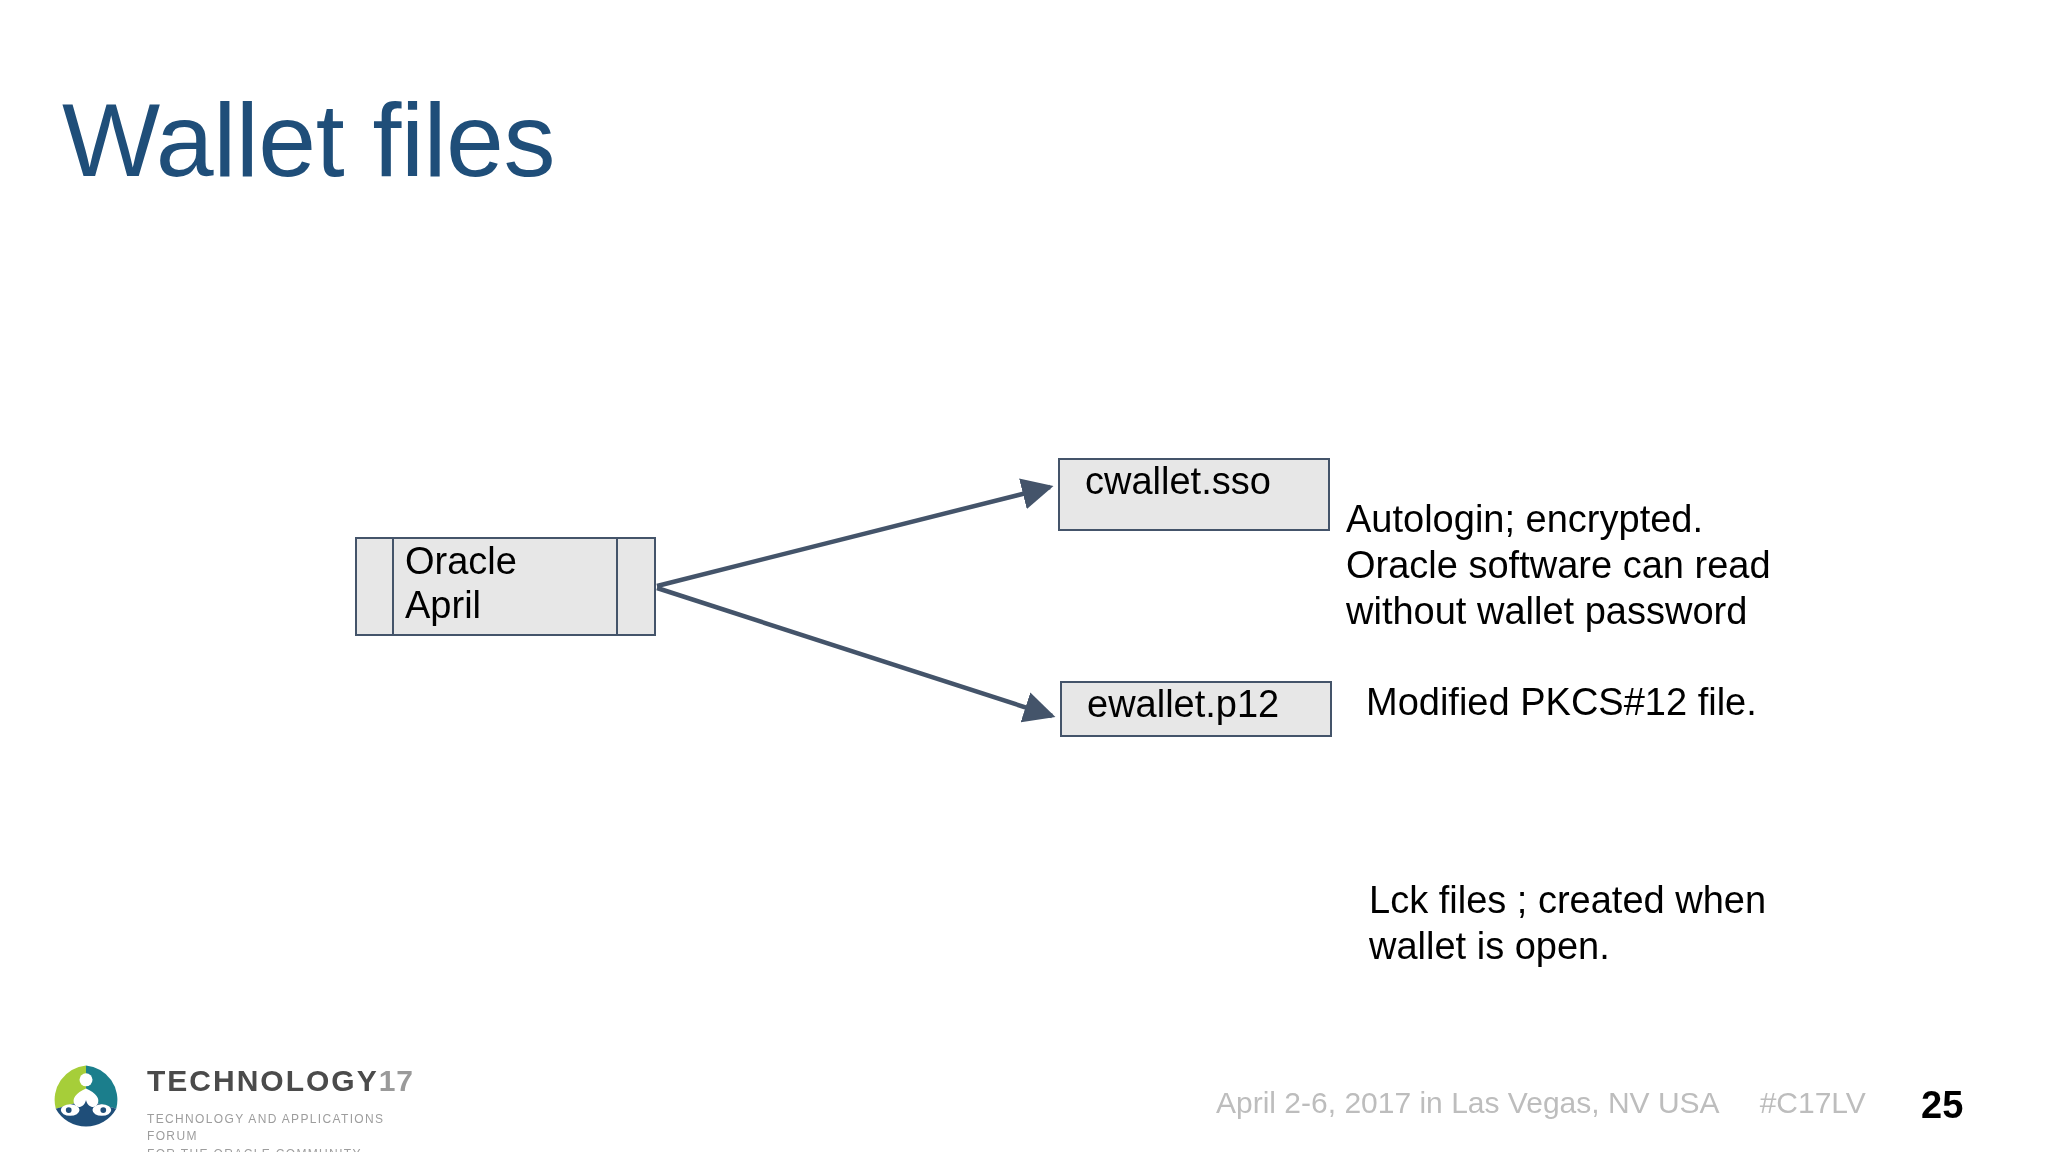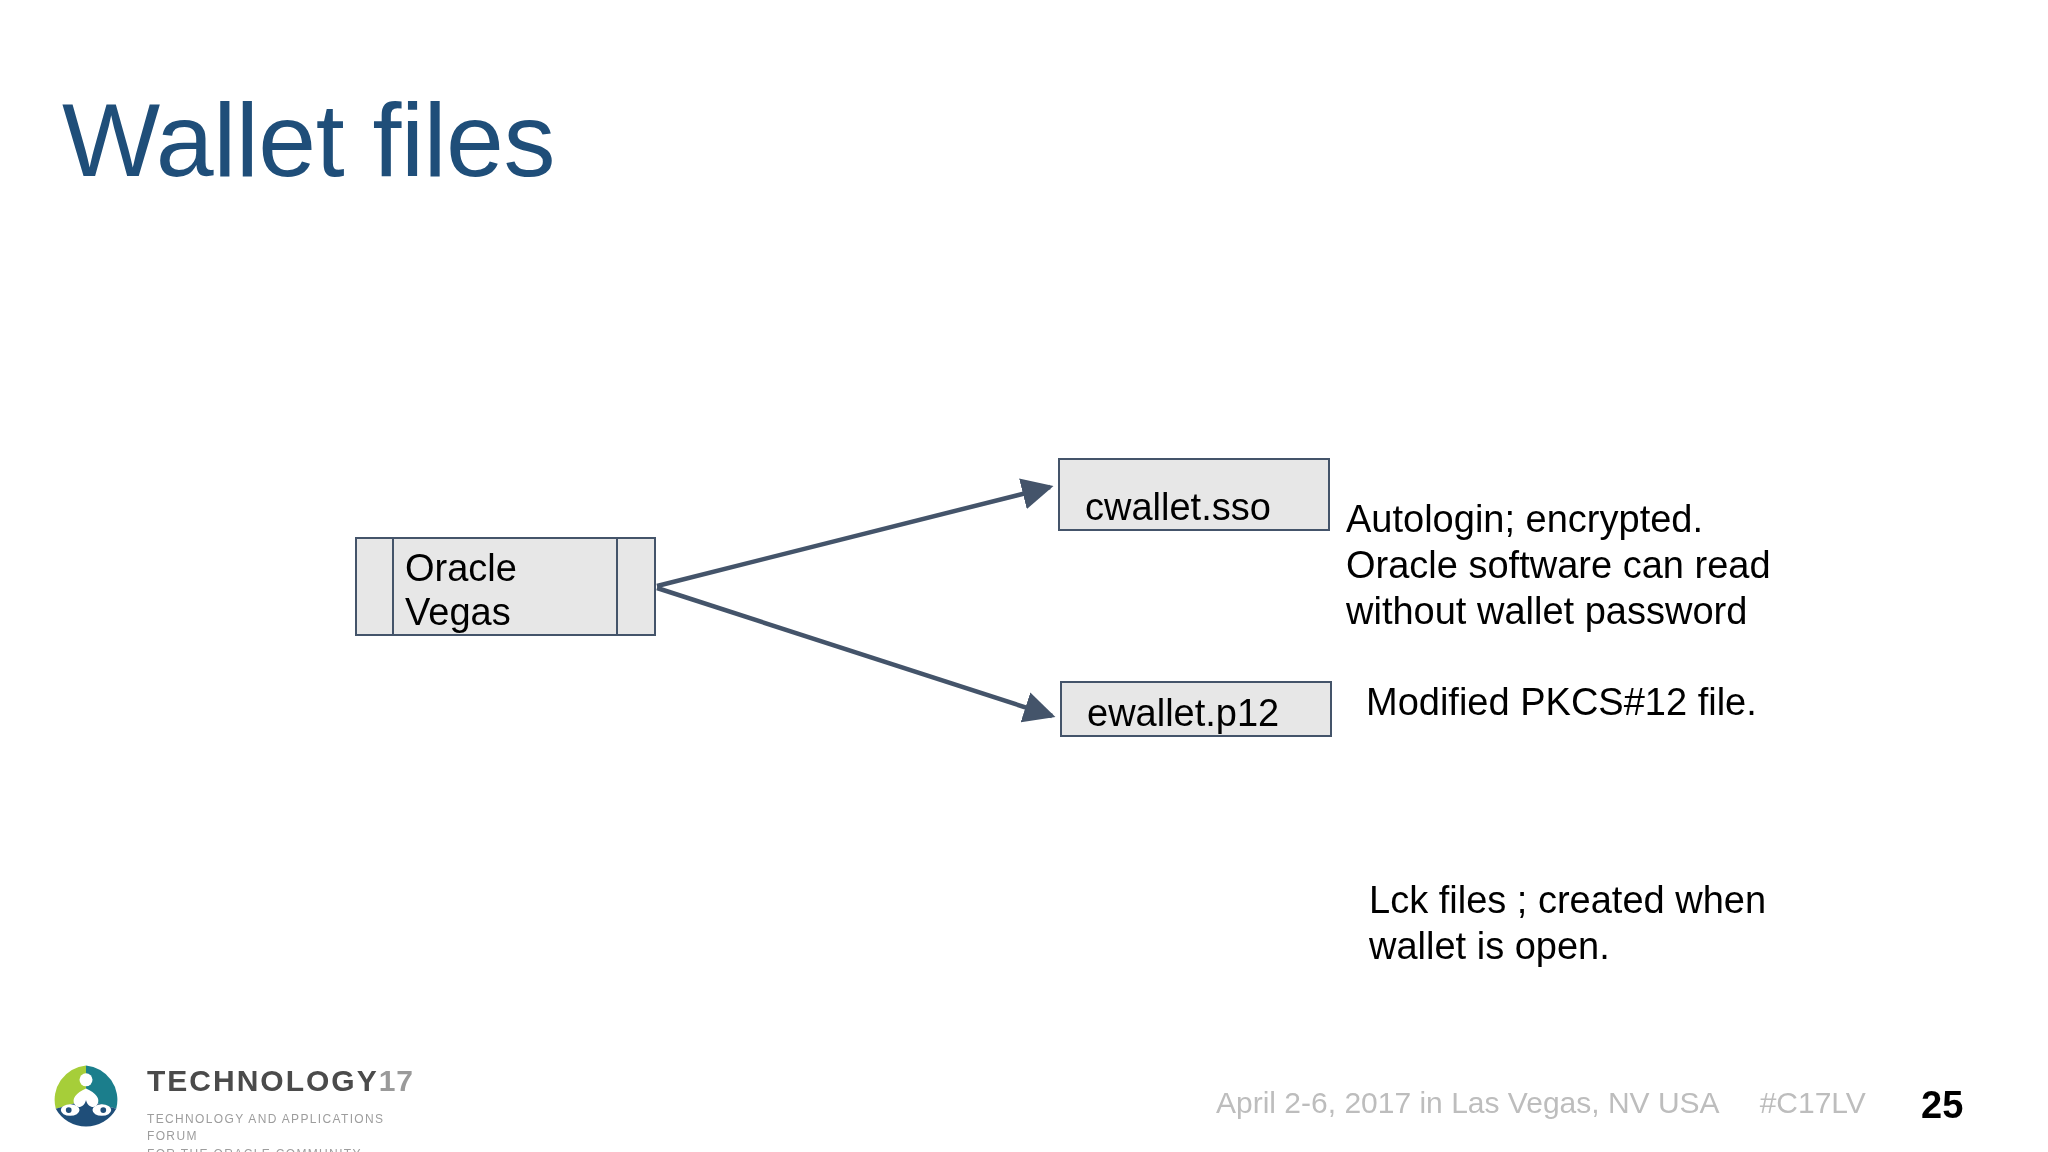--- a/index.html
+++ b/index.html
@@ -42,21 +42,21 @@
     pointer-events: none;
   }
 
   
   .node-box {
     position: absolute;
     background: #e7e7e7;
     border: 2px solid #44546a;
     box-sizing: border-box;
     display: flex;
-    align-items: flex-end;
+    align-items: flex-start;
     color: #000000;
     font-size: 38px;
   }
 
   
   #oracle-wallet-box {
     left: 355px;
     top: 537px;
     width: 301px;
     height: 99px;
@@ -179,21 +179,21 @@
       </marker>
     </defs>
     <line x1="657" y1="586" x2="1050" y2="487" stroke="#44546a" stroke-width="4.5" marker-end="url(#arrowhead)"></line>
     <line x1="657" y1="588" x2="1052" y2="716" stroke="#44546a" stroke-width="4.5" marker-end="url(#arrowhead)"></line>
   </svg>
 
   <div class="node-box" id="oracle-wallet-box">
     <span class="rule left"></span>
     <span class="rule right"></span>
     <span id="oracle-wallet-label">Oracle
-Vegas</span>
+April</span>
   </div>
 
   <div class="node-box" id="cwallet-sso-box">
     <span>cwallet.sso</span>
   </div>
 
   <div class="node-box" id="ewallet-p12-box">
     <span>ewallet.p12</span>
   </div>
 

